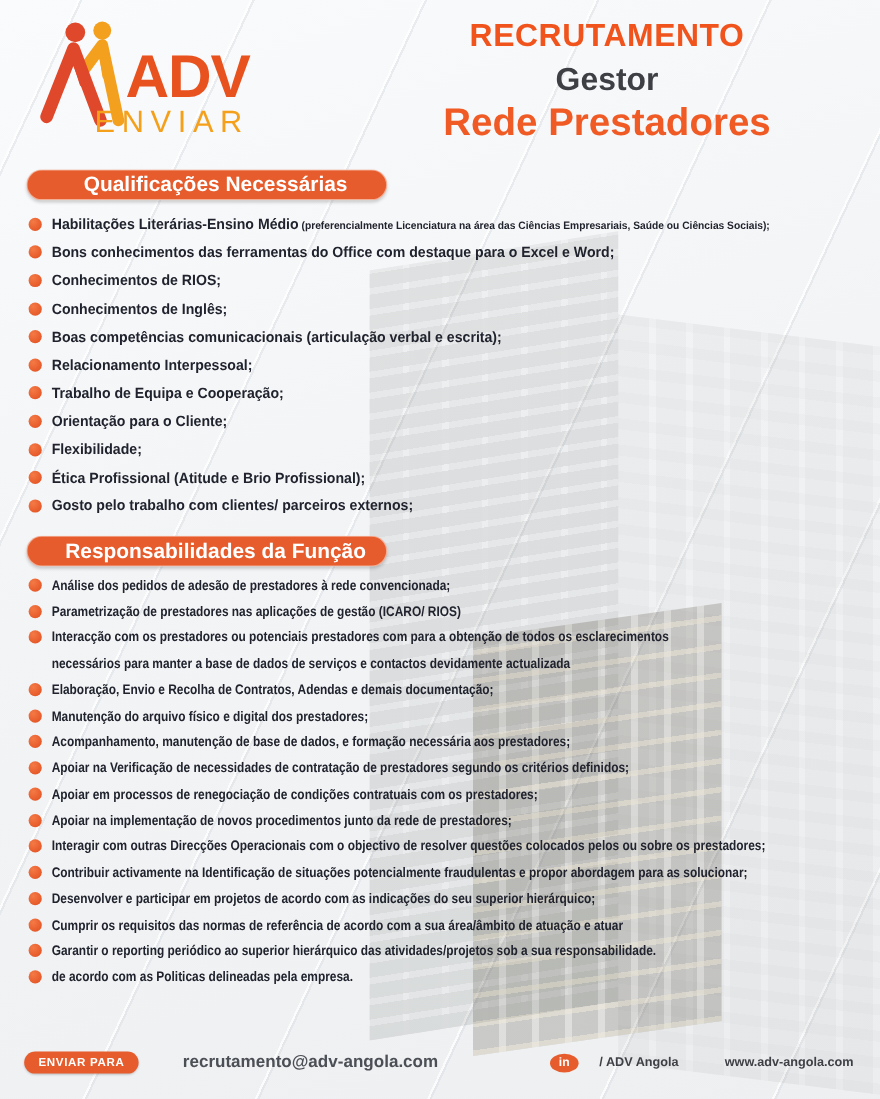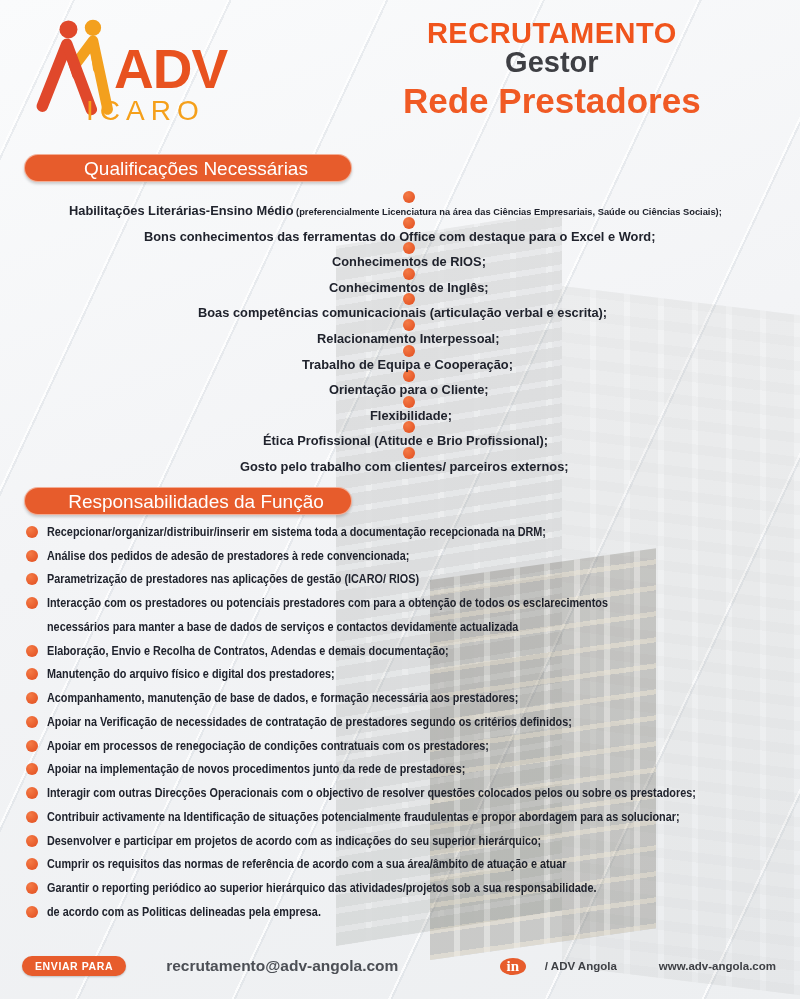--- a/index.html
+++ b/index.html
@@ -33,56 +33,56 @@
   
   .logo-icon{position:absolute;left:34px;top:18px;}
   .logo-adv{position:absolute;left:114px;top:42px;font-size:55px;font-weight:bold;
             color:#E8521F;letter-spacing:-1px;line-height:1;}
   .logo-angola{position:absolute;left:86px;top:97px;font-size:28px;color:#F5A01B;
             letter-spacing:6px;line-height:1;}
 
   
   .titles{position:absolute;left:403px;top:19px;line-height:1;}
   .t1{font-size:29px;font-weight:bold;color:#F0541C;letter-spacing:.5px;}
-  .t2{font-size:29px;font-weight:bold;color:#3E3F44;}
+  .t2{font-size:29px;font-weight:bold;color:#3E3F44;margin-top:11px;}
   .t3{font-size:35px;font-weight:bold;color:#F05A24;margin-top:6px;}
 
   
   .pill{position:absolute;left:24px;width:328px;height:28px;background:#E75C2C;
-        border-radius:16px;color:#fff;font-size:19px;font-weight:normal;
+        border-radius:16px;color:#fff;font-size:19px;font-weight:bold;
         line-height:28px;padding-left:16px;box-sizing:border-box;
         box-shadow:0 2px 3px rgba(0,0,0,.18);border:1px solid rgba(255,255,255,.5);}
   .pill1{top:154px;}
   .pill2{top:487px;}
 
   
   .list{list-style:none;margin:0;padding:0;position:absolute;left:26px;right:0;}
   .row{display:flex;align-items:center;}
   .bullet{width:12px;height:12px;border-radius:50%;flex:none;margin-right:9px;
           background:radial-gradient(circle at 35% 30%, #F47A45, #E14D1F);}
   .txt{font-weight:bold;color:#20232D;white-space:nowrap;transform-origin:left center;}
   .note{font-size:9.8px;font-weight:bold;}
   .no-bullet{padding-left:21px;}
   .list1{top:191px;}
-  .list1 .row{height:25.6px;flex-direction:column;}
+  .list1 .row{height:25.6px;}
   .list1 .txt{font-size:13.5px;transform:scaleX(.95);}
   .list2{top:520px;}
   .list2 .row{height:23.75px;}
   .list2 .txt{font-size:12.6px;transform:scaleX(.86);}
 
   
   .footer{position:absolute;left:22px;right:24px;top:956px;display:flex;align-items:center;gap:12px;}
   .send-pill{background:#E75C2C;color:#fff;font-size:10.5px;font-weight:bold;
              letter-spacing:.6px;padding:4px 13px;border-radius:11px;cursor:pointer;
              box-shadow:0 1px 2px rgba(0,0,0,.2);}
   .email{margin-left:28px;font-size:15.5px;font-weight:bold;color:#4C4F55;text-decoration:none;}
   .f-spacer{flex:1;}
   .li-circle{width:26px;height:17px;border-radius:50%;background:#E75C2C;color:#fff;
-             font-size:15px;font-weight:bold;display:flex;align-items:center;
-             justify-content:center;cursor:pointer;font-family:Liberation Serif, serif;}
+             font-size:11px;font-weight:bold;display:flex;align-items:center;
+             justify-content:center;cursor:pointer;}
   .li-handle{margin-left:7px;font-size:11.5px;font-weight:bold;color:#3E4045;cursor:pointer;}
   .website{margin-left:30px;font-size:11.5px;font-weight:bold;color:#3E4045;text-decoration:none;}
 </style>
 </head>
 <body>
 
 <div class="page">
 
   <div class="bg-layer bg-lines"></div>
   <div class="bg-layer bg-tower-left"></div>
@@ -92,21 +92,21 @@
   <div>
     <svg class="logo-icon" width="82" height="98" viewBox="0 0 100 120" fill="none">
       <circle cx="72" cy="12" r="10" fill="#F3A01E"></circle>
       <path d="M52 55 L72 28 L90 112" stroke="#F3A01E" stroke-width="13" stroke-linecap="round" stroke-linejoin="round"></path>
       <path d="M72 28 L77 62" stroke="#F3A01E" stroke-width="10" stroke-linecap="round"></path>
       <circle cx="42" cy="14" r="11" fill="#E0482B"></circle>
       <path d="M10 108 L40 32 L70 112" stroke="#E0482B" stroke-width="14" stroke-linecap="round" stroke-linejoin="round"></path>
       <path d="M40 32 L52 70" stroke="#E0482B" stroke-width="11" stroke-linecap="round"></path>
     </svg>
     <div class="logo-adv">ADV</div>
-    <div class="logo-angola">ICARO</div>
+    <div class="logo-angola">ENVIAR</div>
   </div>
 
   <div class="titles">
     <div class="t1">RECRUTAMENTO</div>
     <div class="t2">Gestor</div>
     <div class="t3">Rede Prestadores</div>
   </div>
 
   <div class="pill pill1">Qualificações Necessárias</div>
   <ul class="list list1">
@@ -151,24 +151,20 @@
         <span class="txt">Ética Profissional (Atitude e Brio Profissional);</span>
       </li>
       <li class="row">
         <span class="bullet"></span>
         <span class="txt">Gosto pelo trabalho com clientes/ parceiros externos;</span>
       </li>
     </ul>
 
   <div class="pill pill2">Responsabilidades da Função</div>
   <ul class="list list2">
-      <li class="row">
-        <span class="bullet"></span>
-        <span class="txt">Recepcionar/organizar/distribuir/inserir em sistema toda a documentação recepcionada na DRM;</span>
-      </li>
       <li class="row">
         <span class="bullet"></span>
         <span class="txt">Análise dos pedidos de adesão de prestadores à rede convencionada;</span>
       </li>
       <li class="row">
         <span class="bullet"></span>
         <span class="txt">Parametrização de prestadores nas aplicações de gestão (ICARO/ RIOS)</span>
       </li>
       <li class="row">
         <span class="bullet"></span>

